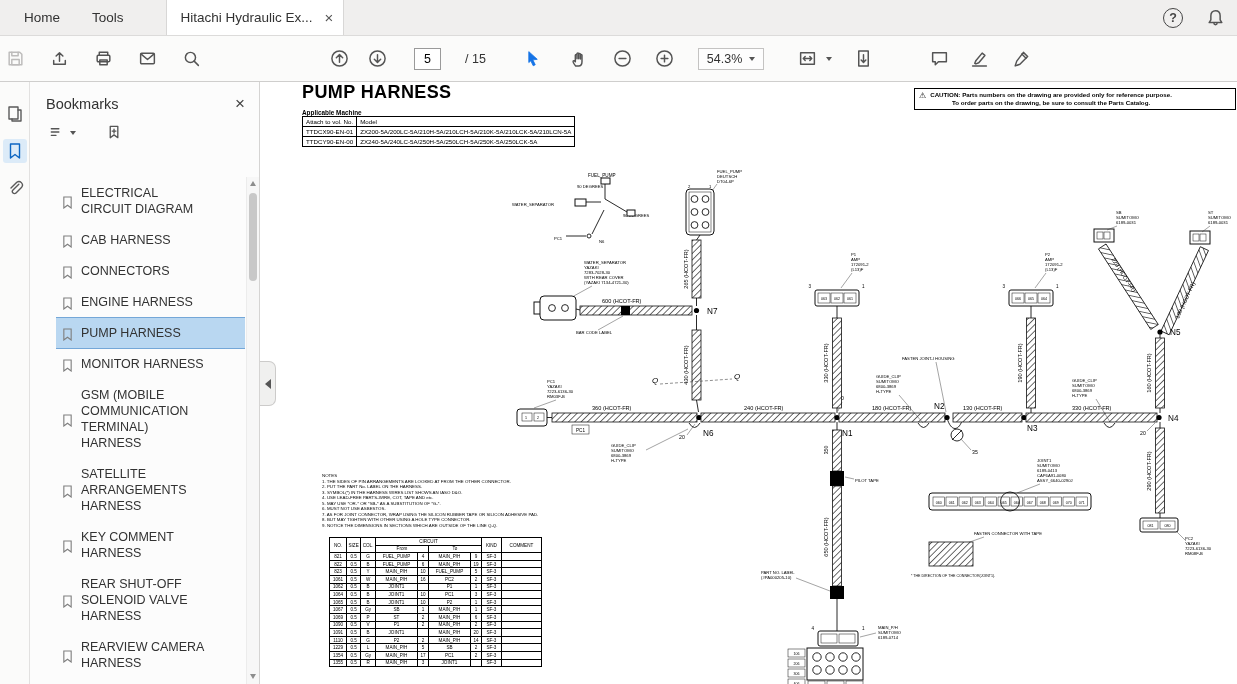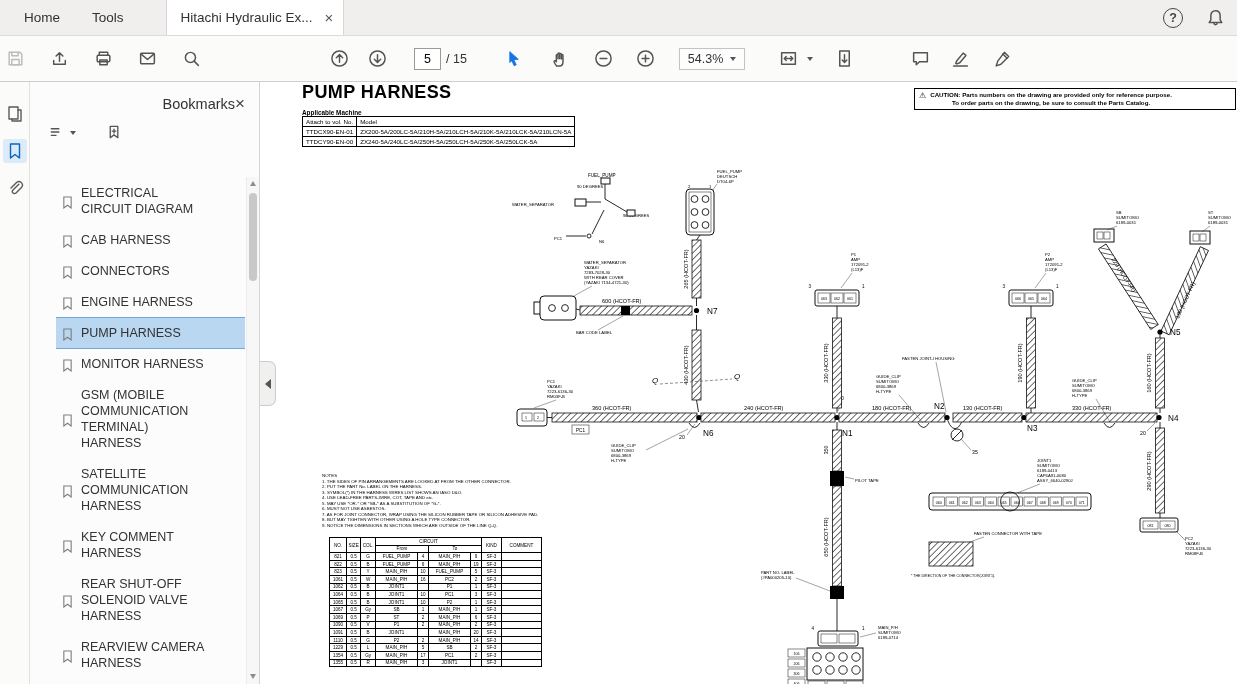--- a/index.html
+++ b/index.html
@@ -12,32 +12,32 @@
 .tab-close{font-size:15px;color:#555;line-height:1}
 .tabbar-right{margin-left:auto;display:flex;align-items:center;gap:20px;padding-right:10px}
 .help-circle{width:20px;height:20px;border:1.6px solid #454545;border-radius:50%;display:flex;align-items:center;justify-content:center;font-size:12.5px;font-weight:bold;color:#454545}
 
 .toolbar{position:absolute;top:36px;left:0;right:0;height:46px;background:#fbfbfa;border-bottom:1px solid #cfcecd;display:flex;align-items:center}
 .tb-btn{width:30px;height:34px;display:flex;align-items:center;justify-content:center;color:#545454;background:none;border:none;cursor:pointer}
 .tb-btn svg{width:19px;height:19px}
 .tb-btn.disabled{color:#bdbcbb}
 svg.ic *{fill:none;stroke:currentColor;stroke-width:1.4;stroke-linecap:round;stroke-linejoin:round}
 .page-input{width:27px;height:22px;border:1px solid #9a9a9a;background:#fff;text-align:center;font-size:12.5px;margin-left:22px}
-.page-total{margin-left:5px;font-size:12.5px;color:#323232;white-space:nowrap}
+.page-total{margin-left:24px;font-size:12.5px;color:#323232;white-space:nowrap}
 .zoom{display:flex;align-items:center;gap:7px;font-size:12.5px;border:1px solid #c4c3c2;background:#fdfdfd;padding:3px 8px;margin-left:18px;cursor:pointer}
 .caret{width:0;height:0;border-left:3.5px solid transparent;border-right:3.5px solid transparent;border-top:4.5px solid #555}
 .tb-group{display:flex;align-items:center;gap:4px}
 
 .main{position:absolute;top:82px;left:0;right:0;bottom:0;display:flex}
 .rail{width:30px;background:#fbfbfa;border-right:1px solid #e2e1e0;display:flex;flex-direction:column;align-items:center;padding-top:20px;gap:13px}
 .rail-btn{width:24px;height:24px;display:flex;align-items:center;justify-content:center;color:#5a5a5a;background:none;border:none;border-radius:3px;cursor:pointer}
 .rail-btn svg{width:18px;height:18px}
 .rail-btn.active{color:#0d66c2;background:#dcebf8}
 .panel{width:230px;background:#fcfcfc;border-right:1px solid #d5d4d3;position:relative}
-.panel-header{display:flex;align-items:center;justify-content:flex-end;padding:13px 14px 6px 16px}
+.panel-header{display:flex;align-items:center;justify-content:space-between;padding:13px 14px 6px 16px}
 .panel-title{font-size:14.5px;color:#323232}
 .panel-close{font-size:17px;color:#444;background:none;border:none;cursor:pointer;line-height:1}
 .panel-tools{display:flex;align-items:center;gap:30px;padding:6px 0 8px 18px}
 .panel-tool{display:flex;align-items:center;gap:5px;color:#555;background:none;border:none;cursor:pointer}
 .panel-tool svg{width:17px;height:17px}
 .bm-list{position:absolute;top:96px;bottom:0;left:26px;right:14px;overflow:hidden}
 .bm-item{display:flex;gap:8px;align-items:center;padding:7px 4px 7px 6px;margin-bottom:1px;cursor:pointer}
 .bm-item svg{flex:0 0 auto;margin-top:2px}
 .bm-item svg path{fill:none;stroke:#7e7e7e;stroke-width:1.2}
 .bm-label{font-size:12.5px;line-height:16px;color:#323232;width:130px}
@@ -296,21 +296,21 @@
         <div class="bm-item">
           <svg viewBox="0 0 12 14" width="11" height="13">
               <path d="M2 1h8v12l-4-3-4 3z"></path>
             </svg>
           <span class="bm-label">GSM (MOBILE COMMUNICATION TERMINAL) HARNESS</span>
           </div>
         <div class="bm-item">
           <svg viewBox="0 0 12 14" width="11" height="13">
               <path d="M2 1h8v12l-4-3-4 3z"></path>
             </svg>
-          <span class="bm-label">SATELLITE COMMUNICATION HARNESS</span>
+          <span class="bm-label">SATELLITE ARRANGEMENTS HARNESS</span>
           </div>
         <div class="bm-item">
           <svg viewBox="0 0 12 14" width="11" height="13">
               <path d="M2 1h8v12l-4-3-4 3z"></path>
             </svg>
           <span class="bm-label">KEY COMMENT HARNESS</span>
           </div>
         <div class="bm-item">
           <svg viewBox="0 0 12 14" width="11" height="13">
               <path d="M2 1h8v12l-4-3-4 3z"></path>

